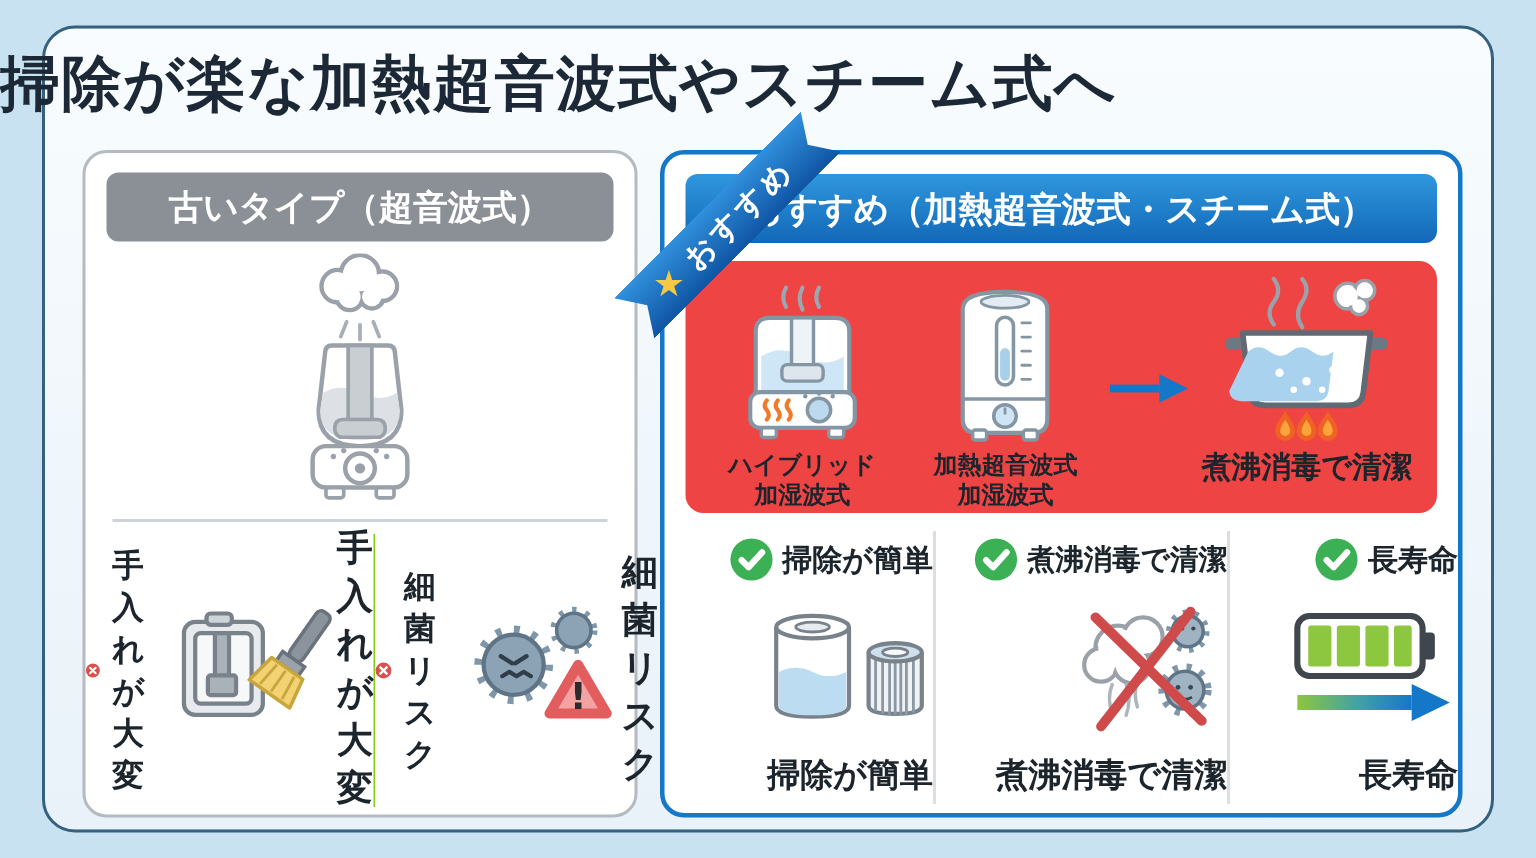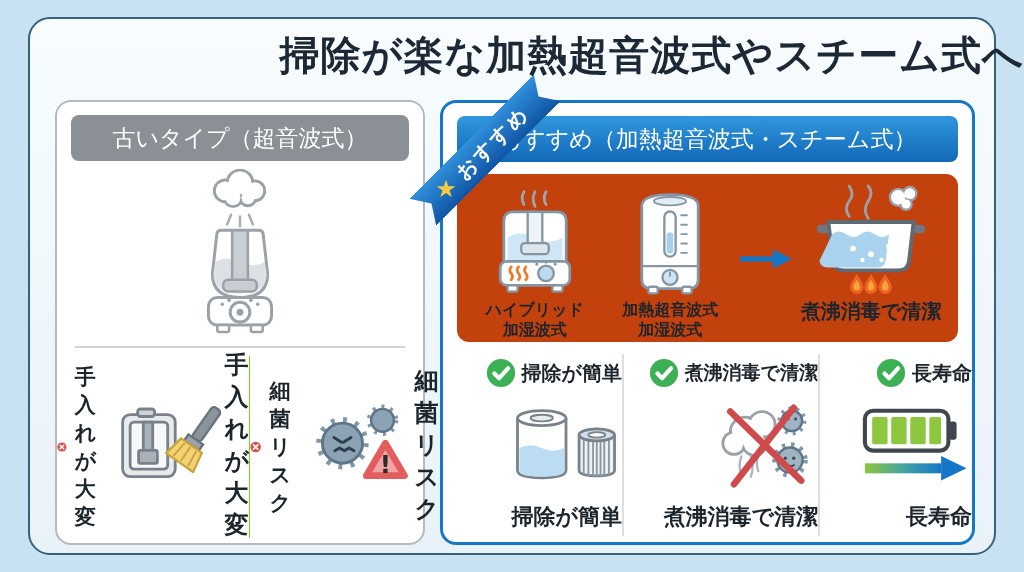--- a/index.html
+++ b/index.html
@@ -10,30 +10,30 @@
     font-family:"DejaVu Sans","Liberation Sans",sans-serif;
     color:#1c242c;
   }
   .card {
     position:absolute; left:28px; top:17px; width:968px; height:538px;
     background:linear-gradient(180deg,#f8fcfe 0%,#e9f2f9 100%);
     border:2px solid #33617f; border-radius:22px;
   }
   .title {
     position:absolute; top:28px; left:0; width:100%;
-    text-align:right; font-size:40px; font-weight:bold;
+    text-align:left; font-size:40px; font-weight:bold;
     color:#1c2835; letter-spacing:1px;
   }
   .panel { position:absolute; top:100px; height:445px; background:#fff; border-radius:16px; }
   .panel.left  { left:55px;  width:370px; border:2px solid #b5bac0; }
   .panel.right { left:440px; width:535px; border:3px solid #1577c8; }
   .panel-header {
     margin:13px 14px 0; height:46px; border-radius:8px;
     display:flex; align-items:center; justify-content:center;
-    color:#fff; font-weight:normal; font-size:23px;
+    color:#fff; font-weight:bold; font-size:23px;
   }
   .left  .panel-header { background:#8a9096; }
   .right .panel-header { background:linear-gradient(180deg,#2f97dd,#1268b8); }
 
   
   .device-stage { height:185px; display:flex; align-items:center; justify-content:center; }
   .left-divider { border:none; border-top:2px solid #cfd3d7; margin:0 18px; }
   .cons { display:grid; grid-template-columns:1fr 1fr; margin-top:8px; }
   .con-col { display:flex; flex-direction:row; align-items:center; height:182px; }
   .con-col + .con-col { border-left:1px solid #84cc16; }
@@ -47,21 +47,21 @@
     transform:rotate(-45deg);
     background:linear-gradient(180deg,#3190dc,#0f55a4);
     clip-path:polygon(0 0,100% 0,93% 50%,100% 100%,0 100%,7% 50%);
     display:flex; align-items:center; z-index:5;
   }
   .ribbon-star { color:#f6c945; font-size:24px; transform:rotate(45deg); margin-left:22px; }
   .ribbon-label { color:#fff; font-weight:bold; font-size:20px; letter-spacing:3px; margin-left:8px; }
 
   
   .showcase {
-    margin:12px 14px 0; height:168px; background:#c2410c; border-radius:12px;
+    margin:12px 14px 0; height:168px; background:#ef4444; border-radius:12px;
     display:flex; justify-content:space-between; padding:10px 10px 0;
   }
   .sc-item { display:flex; flex-direction:column; align-items:center; }
   .sc-item.w1 { width:148px; } .sc-item.w2 { width:148px; } .sc-item.w3 { width:168px; }
   .sc-fig { height:116px; display:flex; align-items:flex-end; justify-content:center; }
   .sc-fig.pot { height:112px; }
   .sc-label { font-size:16px; font-weight:bold; line-height:1.25; text-align:center; }
   .sc-label-big { font-size:20px; font-weight:bold; margin-top:2px; }
   .sc-arrow { align-self:flex-start; margin-top:62px; }
 

